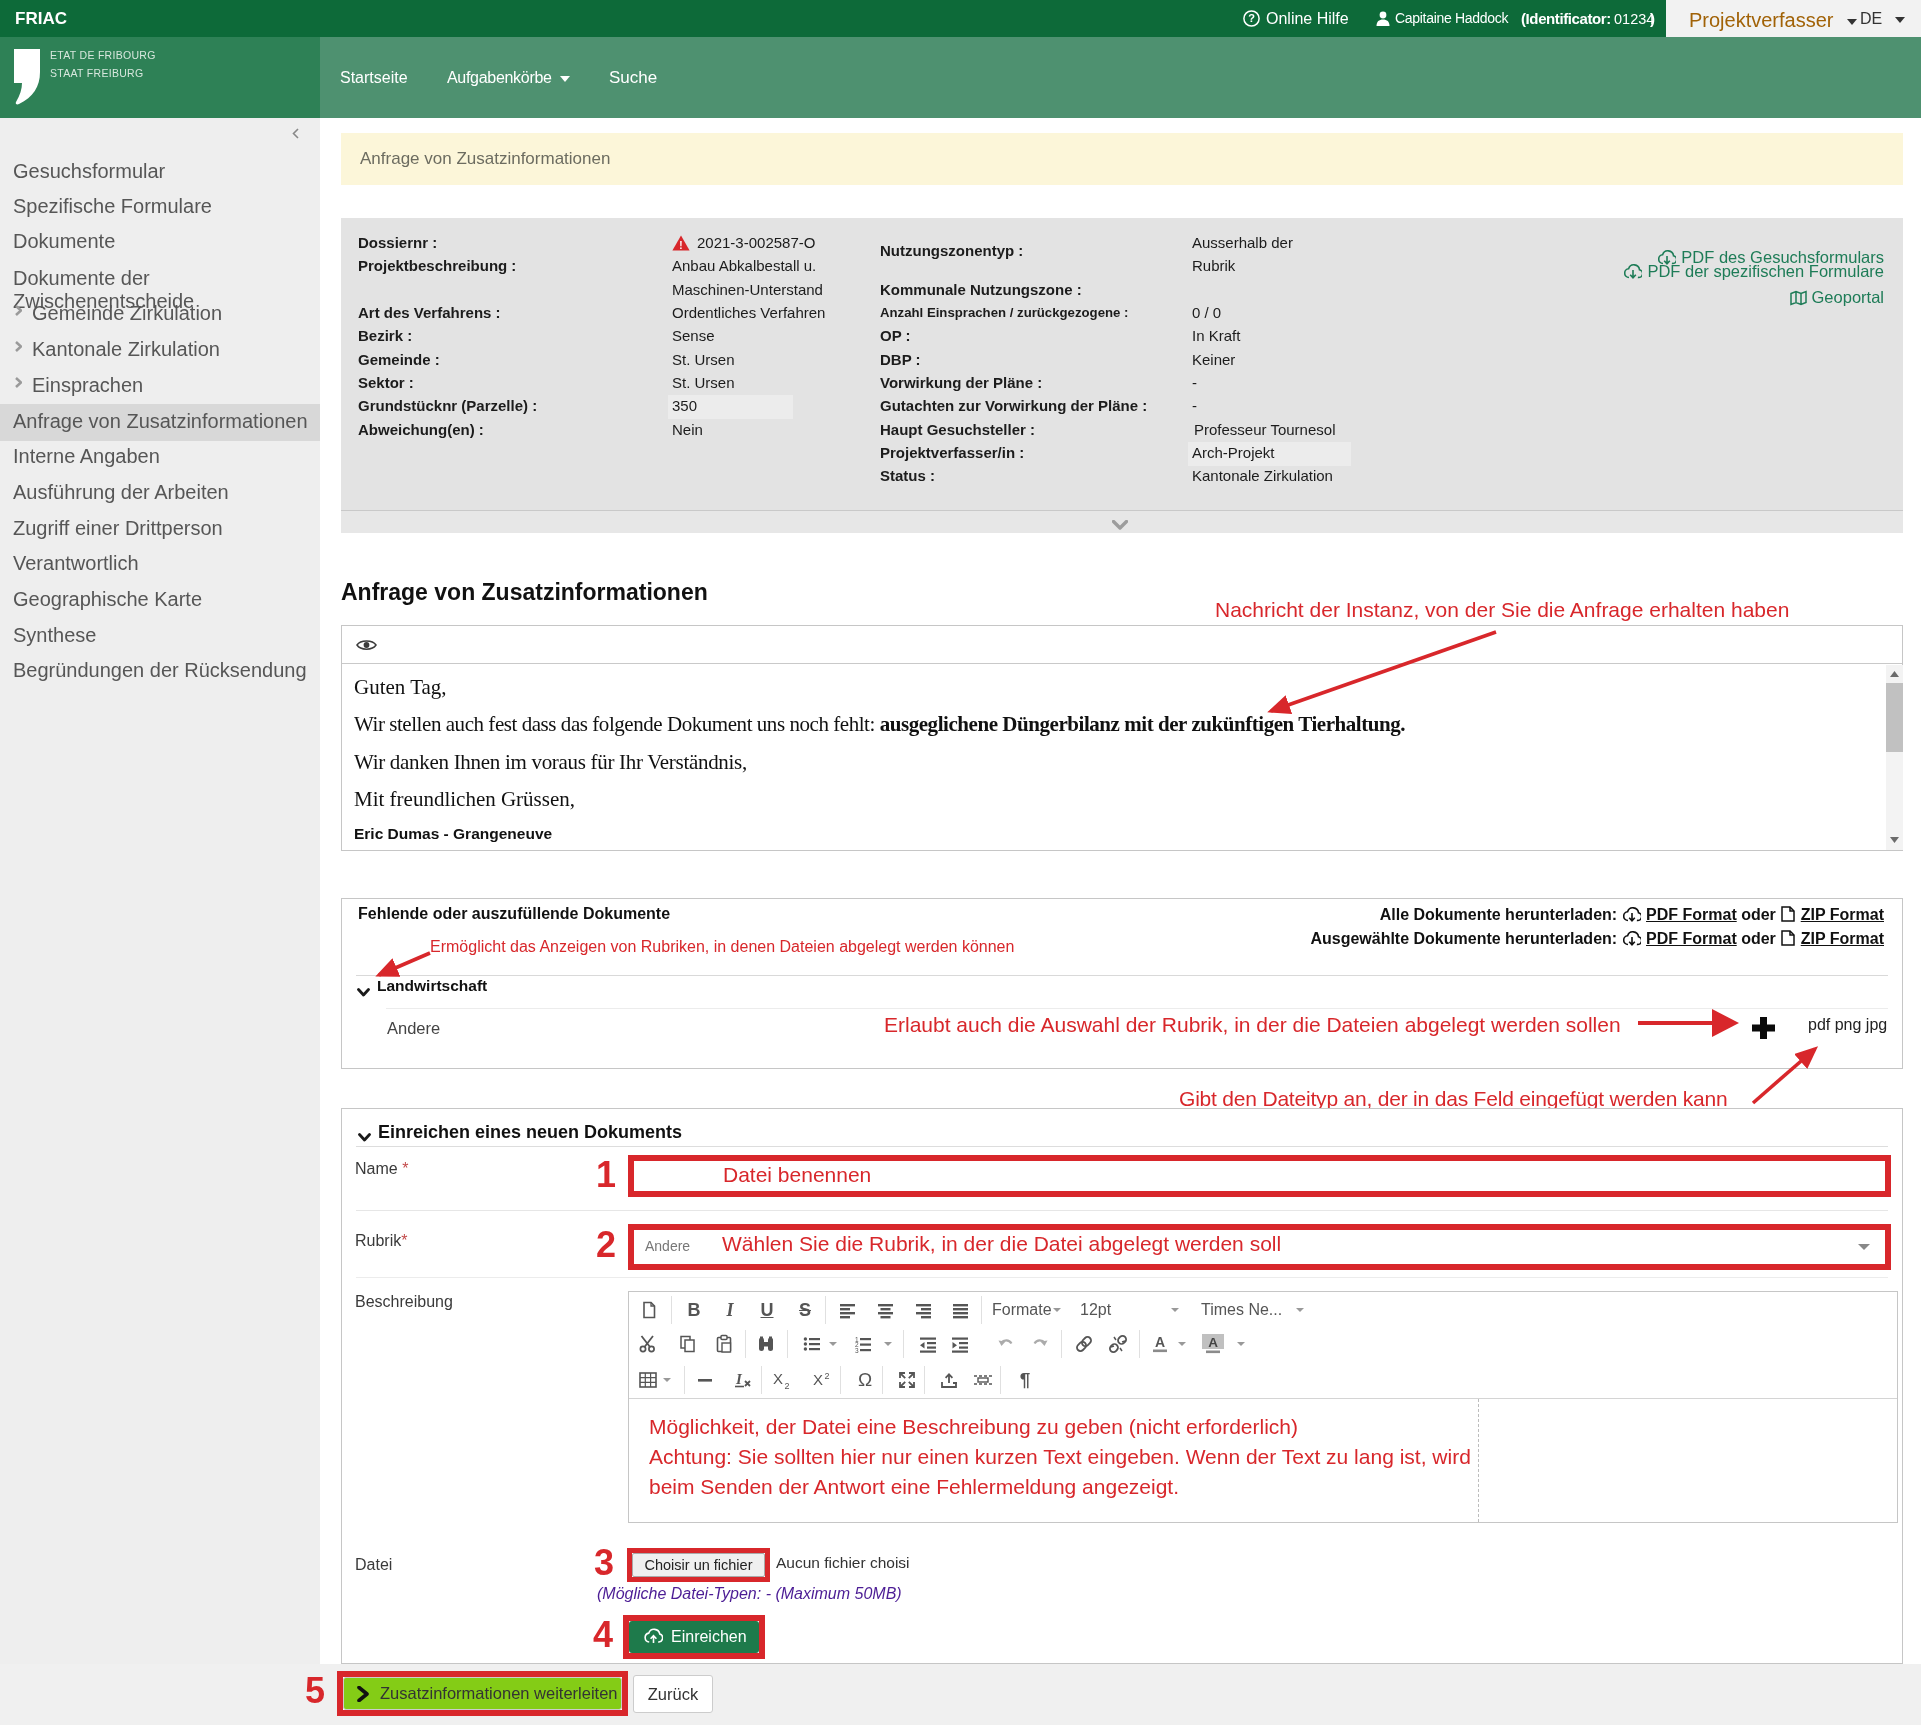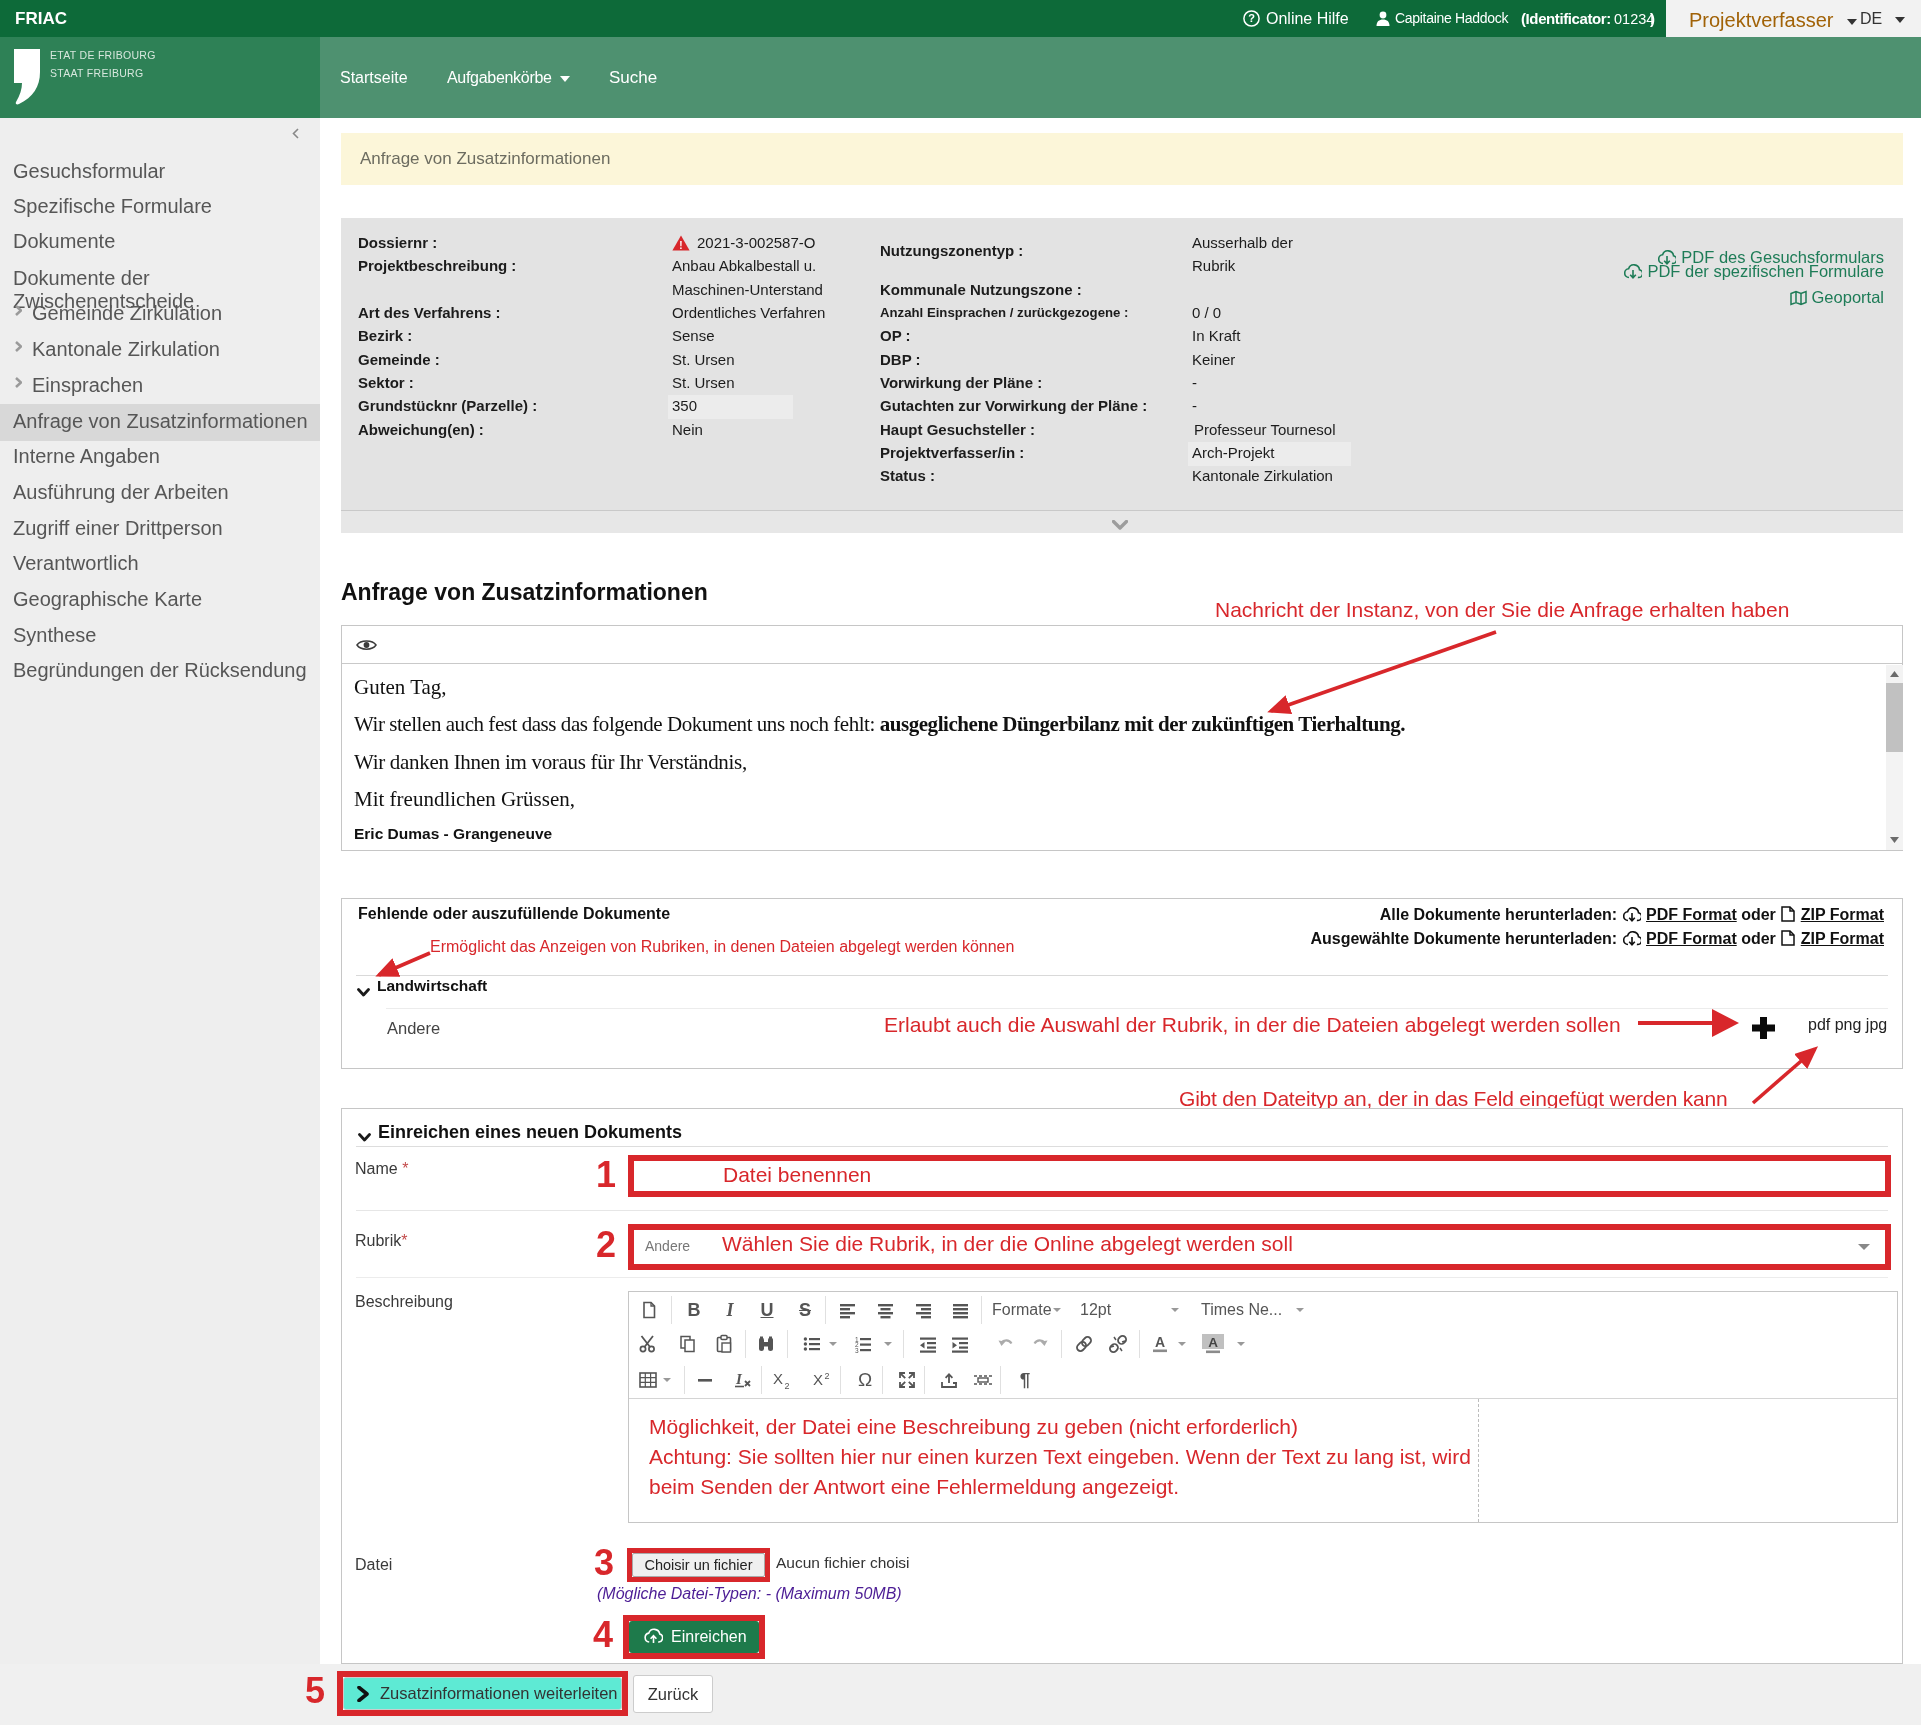--- a/index.html
+++ b/index.html
@@ -222,21 +222,21 @@
 <div class="lbl" style="left:355px;top:1160px">Name <span style="color:#c34a4a">*</span></div>
 <div class="num" style="left:596px;top:1157px">1</div>
 <div class="rbox" style="left:628px;top:1155px;width:1263px;height:42px"></div>
 <div class="abs red" style="left:723px;top:1163px;font-size:21px">Datei benennen</div>
 <div class="hair" style="left:356px;top:1210px;width:1532px;background:#e6e6e6"></div>
 
 <div class="lbl" style="left:355px;top:1232px">Rubrik<span style="color:#c34a4a">*</span></div>
 <div class="num" style="left:596px;top:1227px">2</div>
 <div class="rbox" style="left:628px;top:1224px;width:1263px;height:46px"></div>
 <div class="abs" style="left:645px;top:1238px;font-size:14px;color:#777">Andere</div>
-<div class="abs red" style="left:722px;top:1232px;font-size:21px">Wählen Sie die Rubrik, in der die Online abgelegt werden soll</div>
+<div class="abs red" style="left:722px;top:1232px;font-size:21px">Wählen Sie die Rubrik, in der die Datei abgelegt werden soll</div>
 <div class="abs" style="left:1858px;top:1244px;width:0;height:0;border-left:6px solid transparent;border-right:6px solid transparent;border-top:6px solid #888"></div>
 <div class="hair" style="left:356px;top:1277px;width:1532px;background:#ececec"></div>
 
 <div class="lbl" style="left:355px;top:1293px">Beschreibung</div>
 
 <div class="abs" id="editor" style="left:628px;top:1291px;width:1270px;height:232px;border:1px solid #c6c6c6;background:#fff"></div>
 <div class="abs" id="tbar" style="left:628px;top:1291px;width:1270px;height:108px">
       <div style="position:absolute;left:11px;top:9px;width:20px;height:20px"><svg width="20" height="20" viewBox="0 0 20 20">
           <path d="M5,2.5 h7 l3.5,3.5 v11.5 h-10.5 z" fill="none" stroke="#555" stroke-width="1.6"></path>
           <path d="M12,2.5 v3.5 h3.5" fill="none" stroke="#555" stroke-width="1.3"></path>
@@ -425,21 +425,21 @@
 <div class="num" style="left:593px;top:1617px">4</div>
 <div class="rbox" style="left:623px;top:1615px;width:142px;height:44px"></div>
 <div class="abs" id="btn-einreichen" style="left:629px;top:1621px;width:130px;height:32px;background:#1e7a4b;border-radius:3px;color:#fff;font-size:16px;line-height:32px"><span id="cloud-up" style="display:inline-block;margin:0 8px 0 15px;vertical-align:-2px"><svg width="19" height="16" viewBox="0 0 19 16">
           <path d="M5.2,14 a4.5,4.5 0 0 1 -0.4,-8.9 a5.7,5.7 0 0 1 11,1 a4,4 0 0 1 -1.6,7.8" fill="none" stroke="#fff" stroke-width="1.6"></path>
           <path d="M9.5,15 V8 M6.6,10.8 L9.5,7.6 L12.4,10.8" fill="none" stroke="#fff" stroke-width="1.6"></path>
         </svg></span>Einreichen</div>
 
 <div class="abs" style="left:0;top:1664px;width:1921px;height:61px;background:#f0f0f0"></div>
 <div class="num" style="left:305px;top:1673px">5</div>
 <div class="rbox" style="left:337px;top:1671px;width:291px;height:45px"></div>
-<div class="abs" id="btn-weiter" style="left:343px;top:1677px;width:279px;height:33px;background:#5eead4;border:1px solid #ccc;border-radius:3px;color:#333;font-size:16.5px;line-height:31px"><span id="fwd-chev" style="display:inline-block;margin:0 10px 0 13px;vertical-align:-3px"><svg width="13" height="16" viewBox="0 0 13 16">
+<div class="abs" id="btn-weiter" style="left:343px;top:1677px;width:279px;height:33px;background:#84cc16;border:1px solid #ccc;border-radius:3px;color:#333;font-size:16.5px;line-height:31px"><span id="fwd-chev" style="display:inline-block;margin:0 10px 0 13px;vertical-align:-3px"><svg width="13" height="16" viewBox="0 0 13 16">
           <path d="M2,1.5 L10,8 L2,14.5" fill="none" stroke="#111" stroke-width="3.6" stroke-linecap="round" stroke-linejoin="round"></path>
         </svg></span>Zusatzinformationen weiterleiten</div>
 <div class="abs" style="left:633px;top:1675px;width:80px;height:38px;background:#fff;border:1px solid #ccc;border-radius:3px;color:#333;font-size:16.5px;line-height:36px;text-align:center">Zurück</div>
 
 <svg class="abs" width="1921" height="1725" style="left:0;top:0;pointer-events:none">
 <defs>
 <marker id="ah" markerWidth="23" markerHeight="20" refX="19" refY="10" orient="auto" markerUnits="userSpaceOnUse">
 <path d="M0,0 L23,10 L0,20 z" fill="#d8272b"></path>
 </marker>
 <marker id="ah2" markerWidth="27" markerHeight="28" refX="22" refY="14" orient="auto" markerUnits="userSpaceOnUse">

